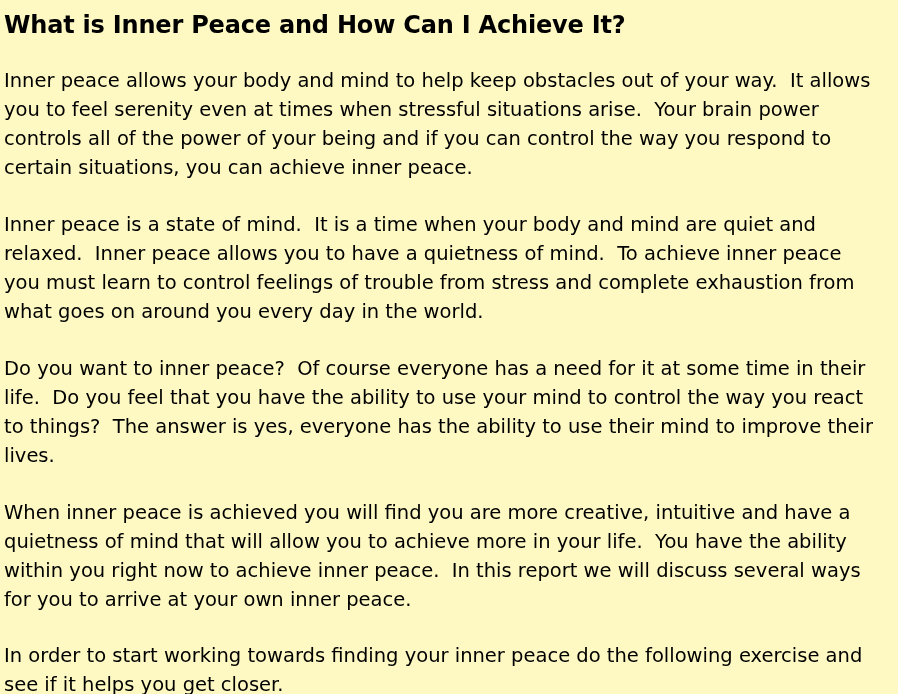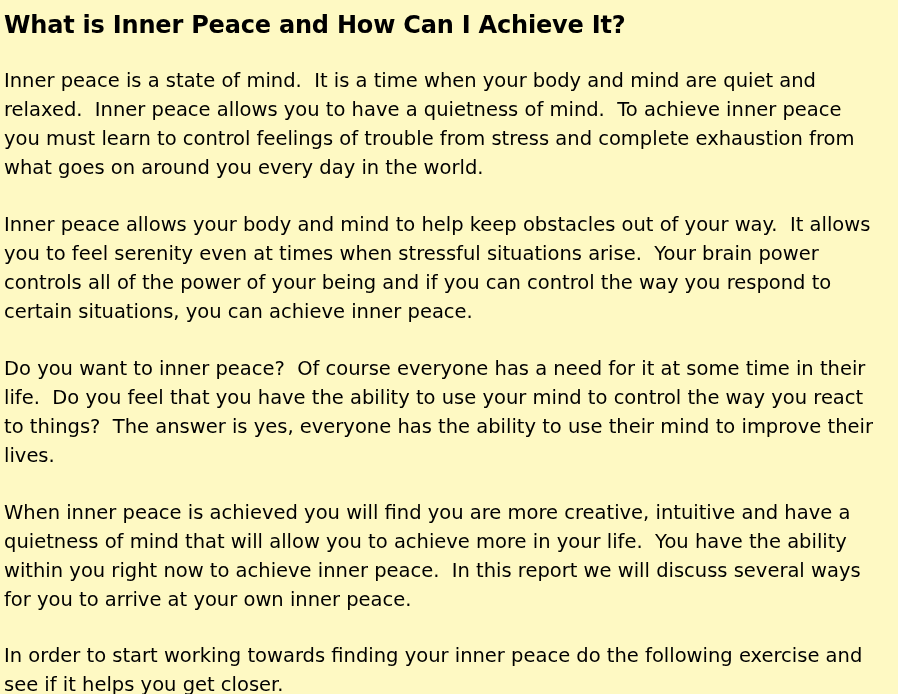--- a/index.html
+++ b/index.html
@@ -40,23 +40,23 @@
     padding-top: 27px;
   }
 </style>
 </head>
 <body>
 
 <div class="page">
 
   <h1 class="doc-title">What is Inner Peace and How Can I Achieve It?</h1>
 
+  <p class="body-text">Inner peace allows your body and mind to help keep obstacles out of your way.  It allows you to feel serenity even at times when stressful situations arise.  Your brain power controls all of the power of your being and if you can control the way you respond to certain situations, you can achieve inner peace.</p>
+
   <p class="body-text">Inner peace is a state of mind.  It is a time when your body and mind are quiet and relaxed.  Inner peace allows you to have a quietness of mind.  To achieve inner peace you must learn to control feelings of trouble from stress and complete exhaustion from what goes on around you every day in the world.</p>
-
-  <p class="body-text">Inner peace allows your body and mind to help keep obstacles out of your way.  It allows you to feel serenity even at times when stressful situations arise.  Your brain power controls all of the power of your being and if you can control the way you respond to certain situations, you can achieve inner peace.</p>
 
   <p class="body-text">Do you want to inner peace?  Of course everyone has a need for it at some time in their life.  Do you feel that you have the ability to use your mind to control the way you react to things?  The answer is yes, everyone has the ability to use their mind to improve their lives.</p>
 
   <p class="body-text">When inner peace is achieved you will find you are more creative, intuitive and have a quietness of mind that will allow you to achieve more in your life.  You have the ability within you right now to achieve inner peace.  In this report we will discuss several ways for you to arrive at your own inner peace.</p>
 
   <p class="body-text tight">In order to start working towards finding your inner peace do the following exercise and see if it helps you get closer.</p>
 
 </div>
 
 </body></html>

